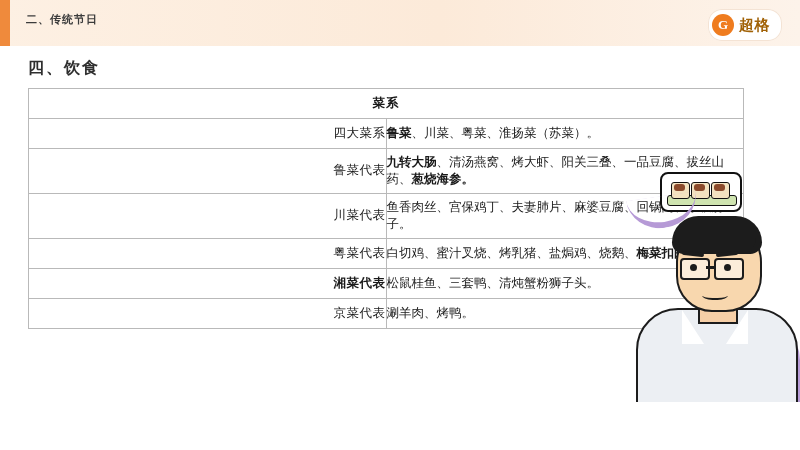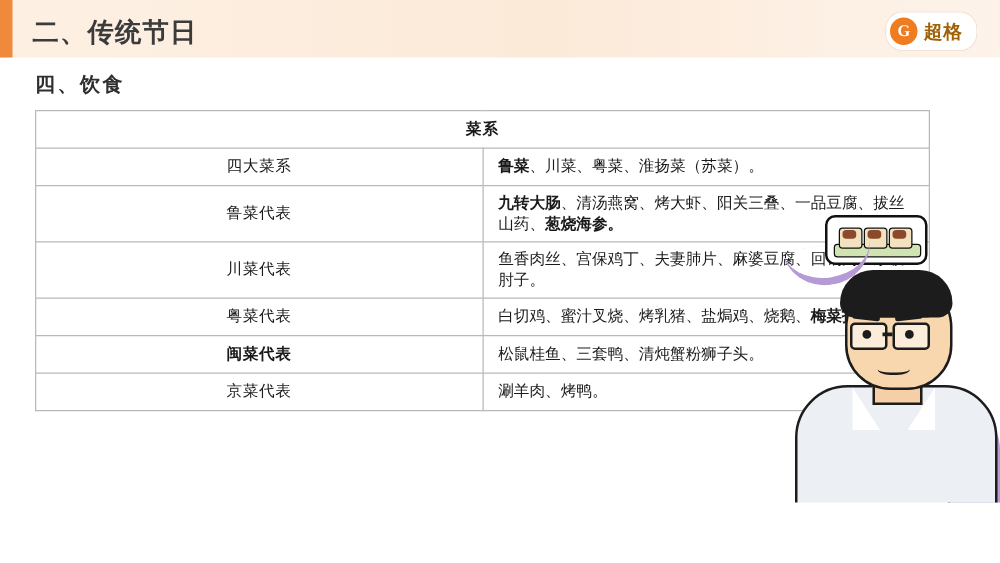--- a/index.html
+++ b/index.html
@@ -27,21 +27,21 @@
     position: absolute;
     left: 0; top: 0;
     width: 10px;
     height: 46px;
     background: #ef8a3c;
   }
   .header-title {
     position: absolute;
     left: 26px;
     top: 12px;
-    font-size: 21px;
+    font-size: 11px;
     font-weight: bold;
     color: #3b3b3b;
     letter-spacing: 1px;
   }
 
   
   .logo-wrap {
     position: absolute;
     right: 18px;
     top: 9px;
@@ -96,37 +96,37 @@
   }
   table.cuisine-table {
     border-collapse: collapse;
     width: 716px;
     table-layout: fixed;
   }
   table.cuisine-table td {
     border: 1px solid #b9b9b9;
     font-size: 12.5px;
     color: #1a1a1a;
-    padding: 5px 12px;
+    padding: 5px 0;
     height: 19px;
     vertical-align: middle;
     background: #ffffff;
     line-height: 1.35;
   }
   td.head-cell {
     background: #e9e9e9;
     text-align: center;
     font-weight: bold;
     font-size: 13px;
     letter-spacing: 1px;
     padding: 6px 8px;
   }
   td.label-cell {
     width: 110px;
-    text-align: center;
+    text-align: right;
     padding-left: 10px;
     letter-spacing: 0.5px;
   }
   .b { font-weight: bold; }
 
   
   .sushi-badge {
     position: absolute;
     left: 660px;
     top: 172px;
@@ -343,21 +343,21 @@
       </tr>
       <tr>
         <td class="label-cell">川菜代表</td>
         <td><span class="b"></span><span>鱼香肉丝、宫保鸡丁、夫妻肺片、麻婆豆腐、回锅肉、东坡肘子。</span><span class="b"></span></td>
       </tr>
       <tr>
         <td class="label-cell">粤菜代表</td>
         <td><span class="b"></span><span>白切鸡、蜜汁叉烧、烤乳猪、盐焗鸡、烧鹅、</span><span class="b">梅菜扣肉。</span></td>
       </tr>
       <tr>
-        <td class="label-cell b">闽菜代表</td>
+        <td class="label-cell b">湘菜代表</td>
         <td><span class="b"></span><span>松鼠桂鱼、三套鸭、清炖蟹粉狮子头。</span><span class="b"></span></td>
       </tr>
       <tr>
         <td class="label-cell">京菜代表</td>
         <td><span class="b"></span><span>涮羊肉、烤鸭。</span><span class="b"></span></td>
       </tr>
     </tbody>
   </table>
 </div>
 

